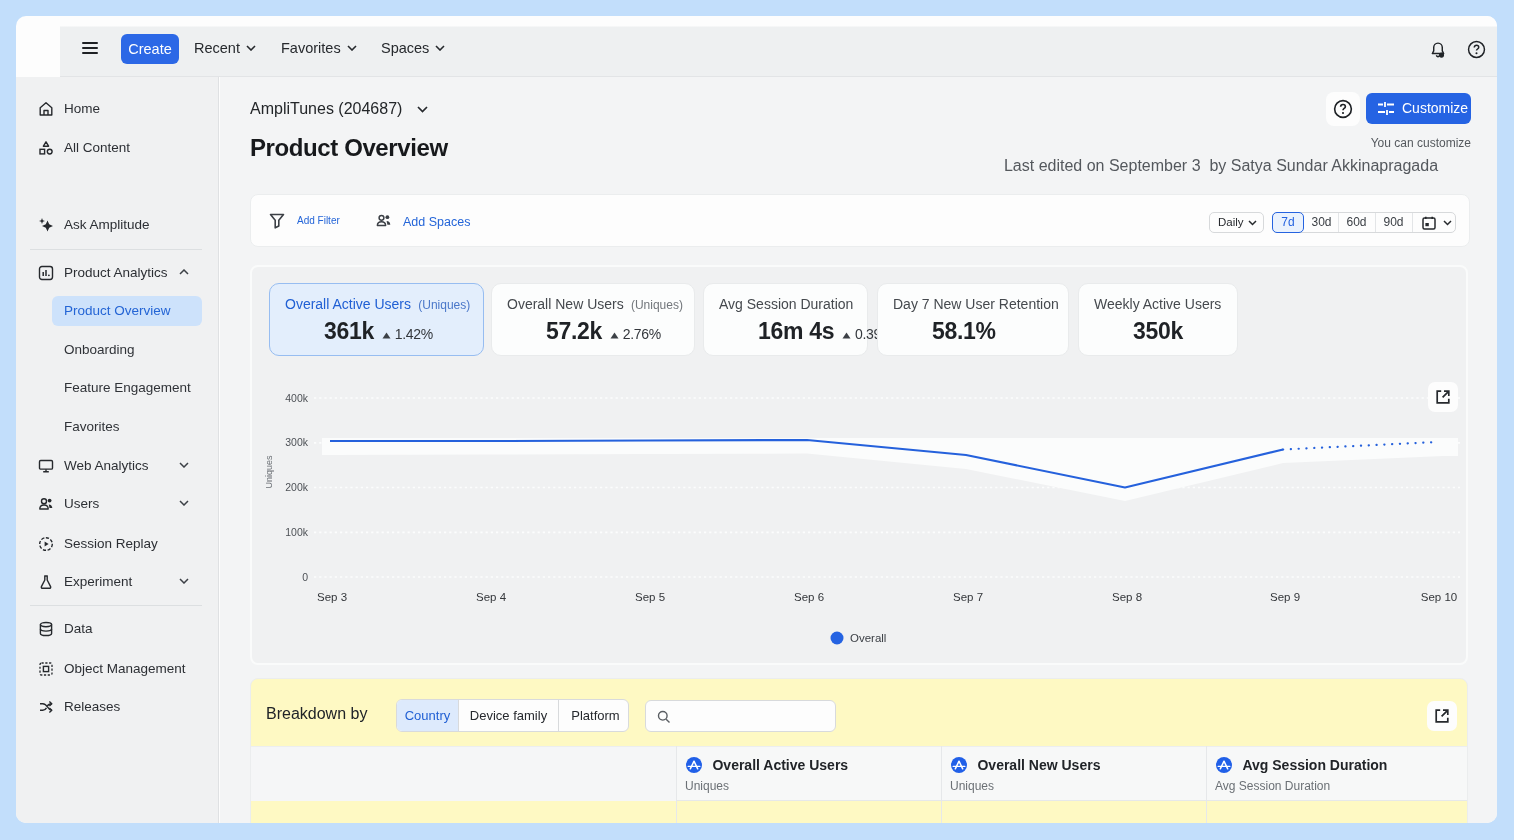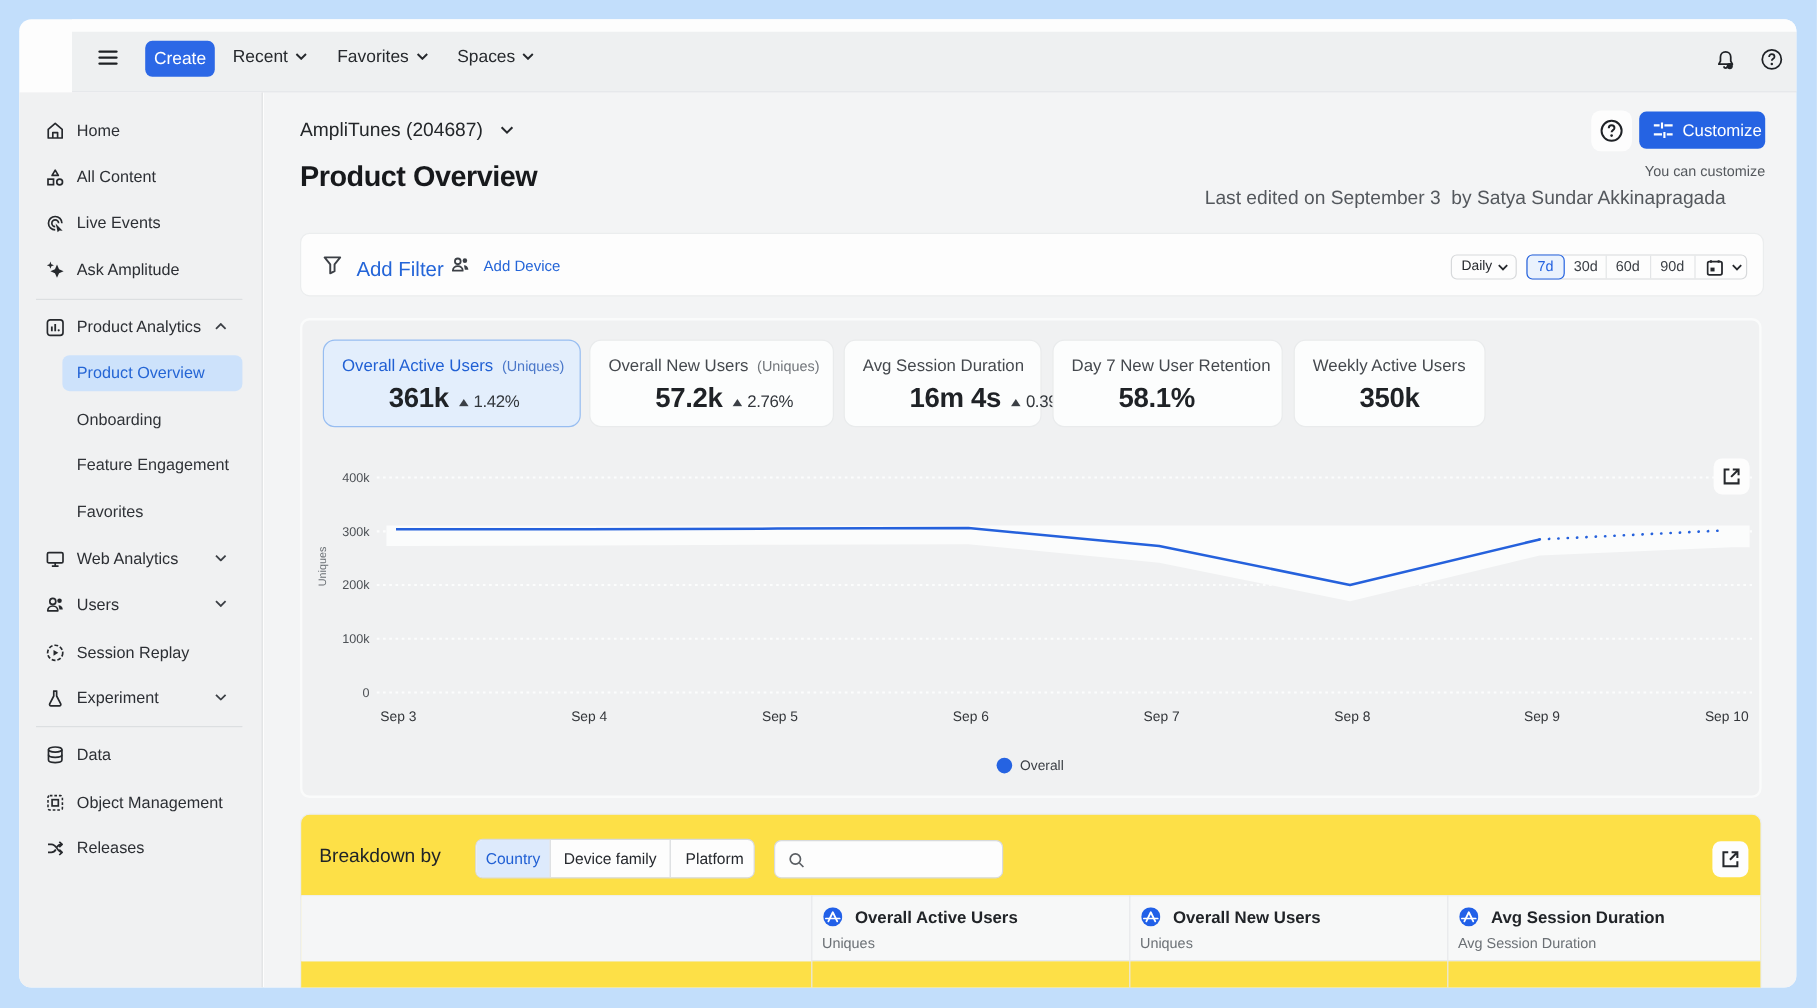--- a/index.html
+++ b/index.html
@@ -68,28 +68,28 @@
         </svg>
       <span style="position:absolute;left:36px;top:7px;font-size:14px;font-weight:500;">Customize</span>
     </div>
     <div class="abs" style="left:951px;top:59px;width:300px;text-align:right;font-size:12px;color:#54585d;">You can customize</div>
     <div class="abs" style="left:751px;top:80px;width:500px;text-align:center;font-size:16px;color:#54585d;">Last edited on September 3&nbsp; by Satya Sundar Akkinapragada</div>
 
     <div class="abs" style="left:30px;top:117px;width:1220px;height:53px;background:#fdfdfd;border:1px solid #ebedee;border-radius:8px;">
       <svg style="position:absolute;left:18px;top:18px;" width="16" height="16" viewBox="0 0 16 16">
           <path d="M1.5 1.5 H14.5 L9.8 7.3 V13 L6.2 14.8 V7.3 Z" fill="none" stroke="#3c4046" stroke-width="1.6" stroke-linejoin="round"></path>
         </svg>
-      <div style="position:absolute;left:46px;top:20px;font-size:17px;color:#2465d8;">Add Filter</div>
+      <div style="position:absolute;left:46px;top:20px;font-size:10px;color:#2465d8;">Add Filter</div>
       <svg style="position:absolute;left:124px;top:18px;" width="18" height="16" viewBox="0 0 18 16">
           <circle cx="6.5" cy="4.8" r="2.4" fill="none" stroke="#3c4046" stroke-width="1.5"></circle>
           <path d="M2.4 12.6 C2.4 10.3 4.2 8.8 6.5 8.8 C8.8 8.8 10.6 10.3 10.6 12.6 Z" fill="none" stroke="#3c4046" stroke-width="1.5" stroke-linejoin="round"></path>
           <circle cx="12.4" cy="4.2" r="1.9" fill="#3c4046"></circle>
           <path d="M11.6 8 C13.7 8 15.3 9.5 15.3 11.7 L12.4 11.7" fill="#3c4046"></path>
         </svg>
-      <div style="position:absolute;left:152px;top:20px;font-size:12.5px;color:#2465d8;">Add Device</div>
+      <div style="position:absolute;left:152px;top:20px;font-size:12.5px;color:#2465d8;">Add Spaces</div>
       <div style="position:absolute;left:958px;top:17px;width:55px;height:21px;border:1px solid #d7d9db;border-radius:5px;background:#fdfdfd;">
         <span style="position:absolute;left:8px;top:3px;font-size:11.5px;color:#26292d;">Daily</span>
         <svg style="position:absolute;right:6px;top:7px;" width="9" height="6" viewBox="0 0 9 6">
             <path d="M1 1 L4.5 4.5 L8 1" fill="none" stroke="#26292d" stroke-width="1.5"></path>
           </svg>
       </div>
       <div style="position:absolute;left:1021px;top:17px;width:184px;height:21px;border:1px solid #d7d9db;border-radius:5px;background:#fdfdfd;">
         <div style="position:absolute;left:-1px;top:-1px;width:32px;height:21px;border:1.5px solid #2563e0;border-radius:5px;background:#eaf2fd;color:#2563e0;font-size:12px;text-align:center;line-height:19px;">7d</div>
         <div style="position:absolute;left:32px;top:0;width:33px;height:19px;font-size:12px;color:#3c4046;text-align:center;line-height:19px;">30d</div>
         <div style="position:absolute;left:65px;top:0;width:37px;height:19px;font-size:12px;color:#3c4046;text-align:center;line-height:19px;">60d</div>
@@ -169,21 +169,21 @@
         <text x="598" y="375" font-size="11.5" fill="#3a3e44">Overall</text>
       </svg>
       <div class="expbtn" style="left:1176px;top:115px;">
           <svg width="16" height="16" viewBox="0 0 16 16">
             <path d="M6.2 2.2 H2.2 V13.8 H13.8 V9.8" fill="none" stroke="#26292d" stroke-width="1.7"></path>
             <path d="M9 2.2 H13.8 V7 M13.6 2.4 L7.6 8.4" fill="none" stroke="#26292d" stroke-width="1.7"></path>
           </svg>
         </div>
     </div>
 
-    <div class="abs" style="left:30px;top:601px;width:1218px;height:160px;background:#fde047;border:1px solid #ebedee;border-radius:8px;overflow:hidden;">
+    <div class="abs" style="left:30px;top:601px;width:1218px;height:160px;background:#fef9c3;border:1px solid #ebedee;border-radius:8px;overflow:hidden;">
       <div style="position:absolute;left:15px;top:26px;font-size:16px;color:#202428;">Breakdown by</div>
       <div style="position:absolute;left:145px;top:20px;width:233px;height:33px;border:1px solid #d8dadc;border-radius:6px;background:#fdfdfd;overflow:hidden;">
         <div style="position:absolute;left:0;top:0;width:61px;height:31px;background:#ddeafc;color:#2160d4;font-size:13px;text-align:center;line-height:31px;">Country</div>
         <div style="position:absolute;left:61px;top:0;width:101px;height:31px;border-left:1px solid #d8dadc;border-right:1px solid #d8dadc;color:#26292e;font-size:13px;text-align:center;line-height:31px;">Device family</div>
         <div style="position:absolute;left:164px;top:0;width:69px;height:31px;color:#26292e;font-size:13px;text-align:center;line-height:31px;">Platform</div>
       </div>
       <div style="position:absolute;left:394px;top:21px;width:191px;height:32px;border:1px solid #d8dadc;border-radius:6px;background:#fdfdfd;">
         <svg style="position:absolute;left:11px;top:9px;" width="14" height="14" viewBox="0 0 15 15">
             <circle cx="6.2" cy="6.2" r="4.6" fill="none" stroke="#5a5e63" stroke-width="1.5"></circle>
             <path d="M9.8 9.8 L13.4 13.4" stroke="#5a5e63" stroke-width="1.5"></path>
@@ -276,28 +276,20 @@
           <circle cx="11.7" cy="11.6" r="2.4" fill="none" stroke="#26292d" stroke-width="1.4"></circle>
         </svg>
       <div class="lb">All Content</div>
     </div>
     <div class="sitem" style="top:17px;">
       <svg class="ic" viewBox="0 0 16 16">
           <path d="M2.2 6.8 L8 1.8 L13.8 6.8 L13.8 14 L2.2 14 Z M6 14 L6 9.5 L10 9.5 L10 14" fill="none" stroke="#26292d" stroke-width="1.4" stroke-linejoin="round"></path>
         </svg>
       <div class="lb">Home</div>
     </div>
-    <div class="sitem" style="top:94px;" id="live">
-      <svg class="ic" viewBox="0 0 16 16">
-          <path d="M13.6 8 A5.6 5.6 0 1 0 8 13.6" fill="none" stroke="#26292d" stroke-width="1.4"></path>
-          <path d="M10.8 8 A2.8 2.8 0 1 0 8 10.8" fill="none" stroke="#26292d" stroke-width="1.4"></path>
-          <path d="M8.3 8.3 L14.2 14.2 L11.6 14 L10 15.6 L9.2 11.6 Z" fill="#26292d"></path>
-        </svg>
-      <div class="lb">Live Events</div>
-    </div>
     <div class="sitem" style="top:133px;">
       <svg class="ic" viewBox="0 0 16 16">
           <path d="M9.5 3.5 L11.2 7.3 L15 9 L11.2 10.7 L9.5 14.5 L7.8 10.7 L4 9 L7.8 7.3 Z" fill="#26292d"></path>
           <path d="M4 1 L4.8 3.2 L7 4 L4.8 4.8 L4 7 L3.2 4.8 L1 4 L3.2 3.2 Z" fill="#26292d"></path>
         </svg>
       <div class="lb">Ask Amplitude</div>
     </div>
     <div class="sdiv" style="top:172px;"></div>
     <div class="sitem" style="top:181px;">
       <svg class="ic" viewBox="0 0 16 16">

